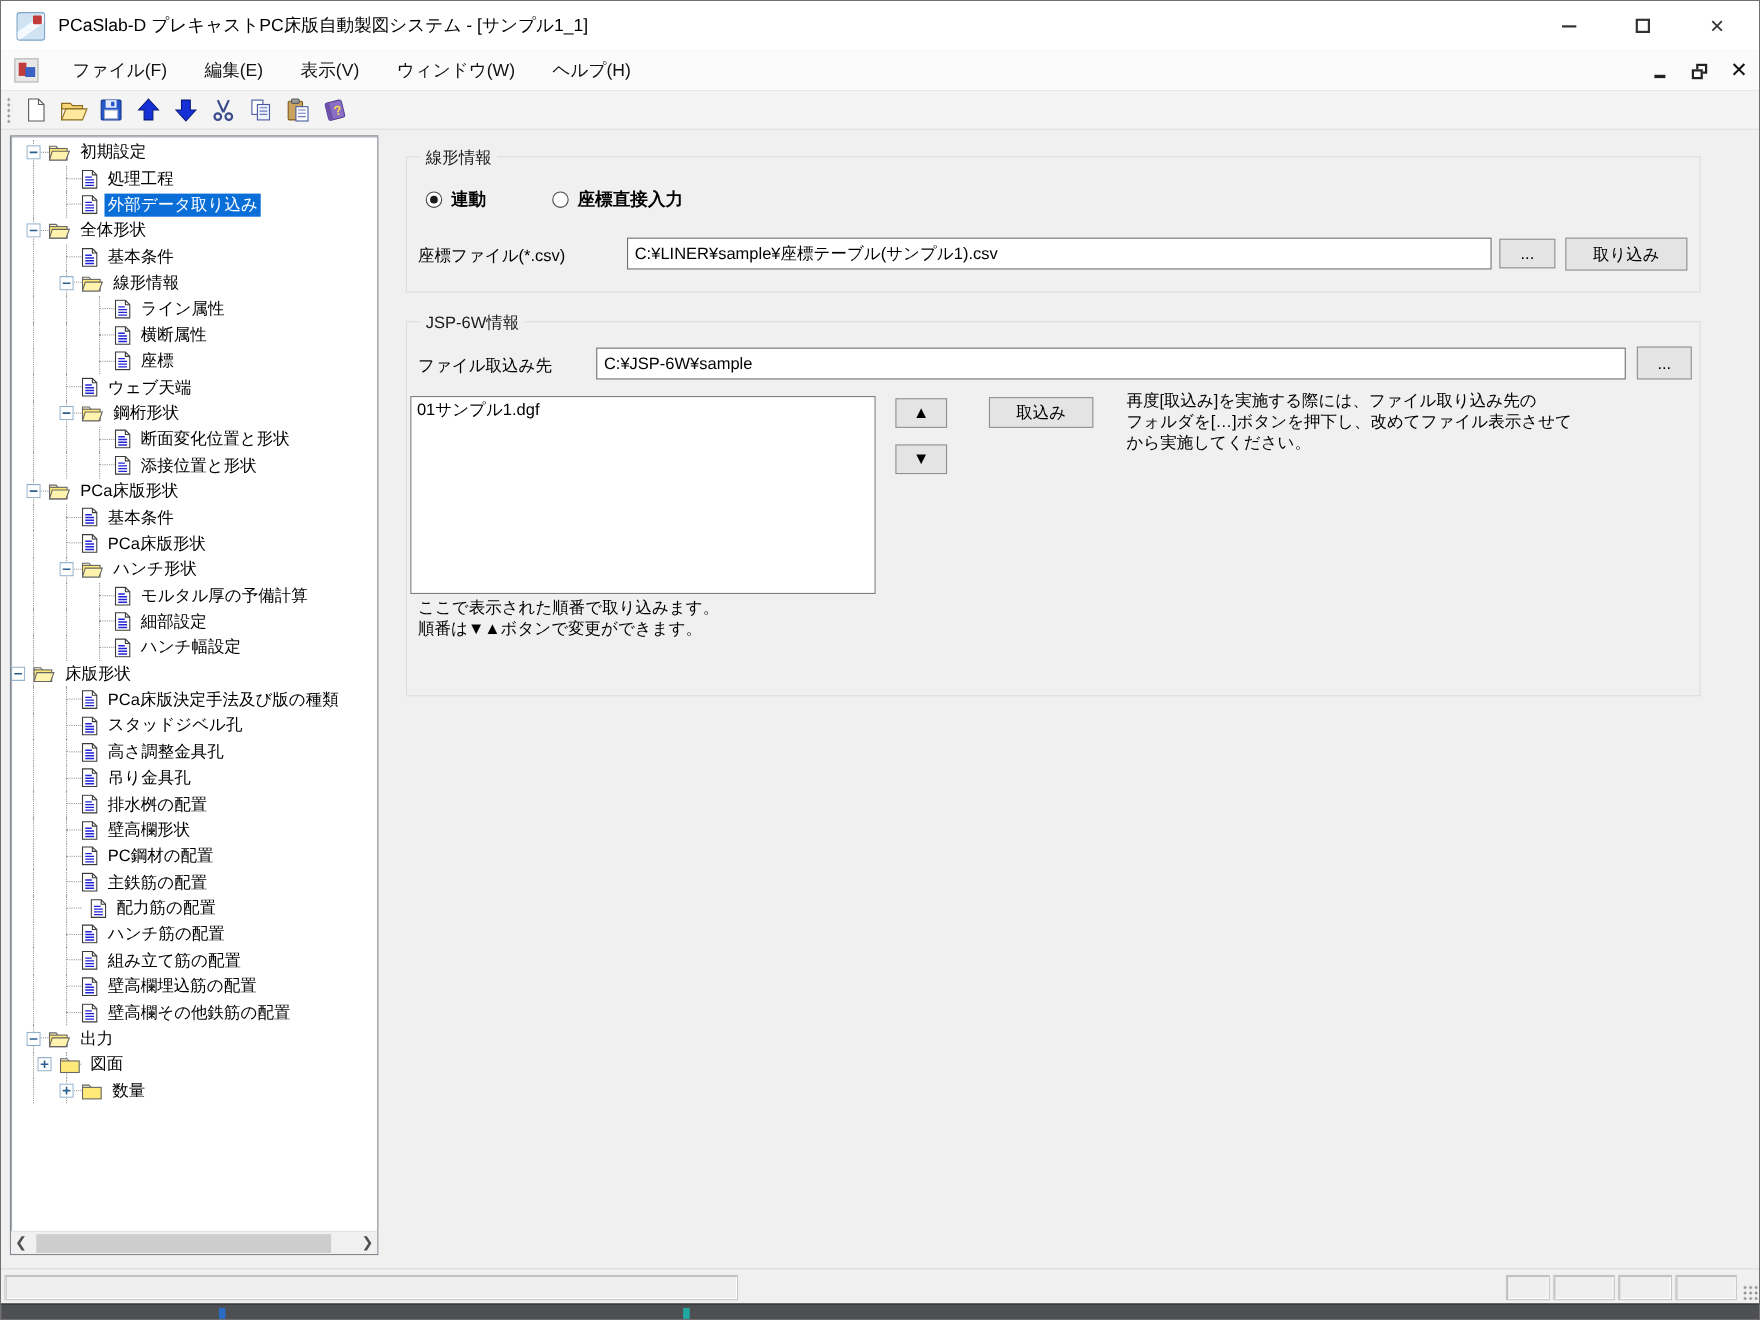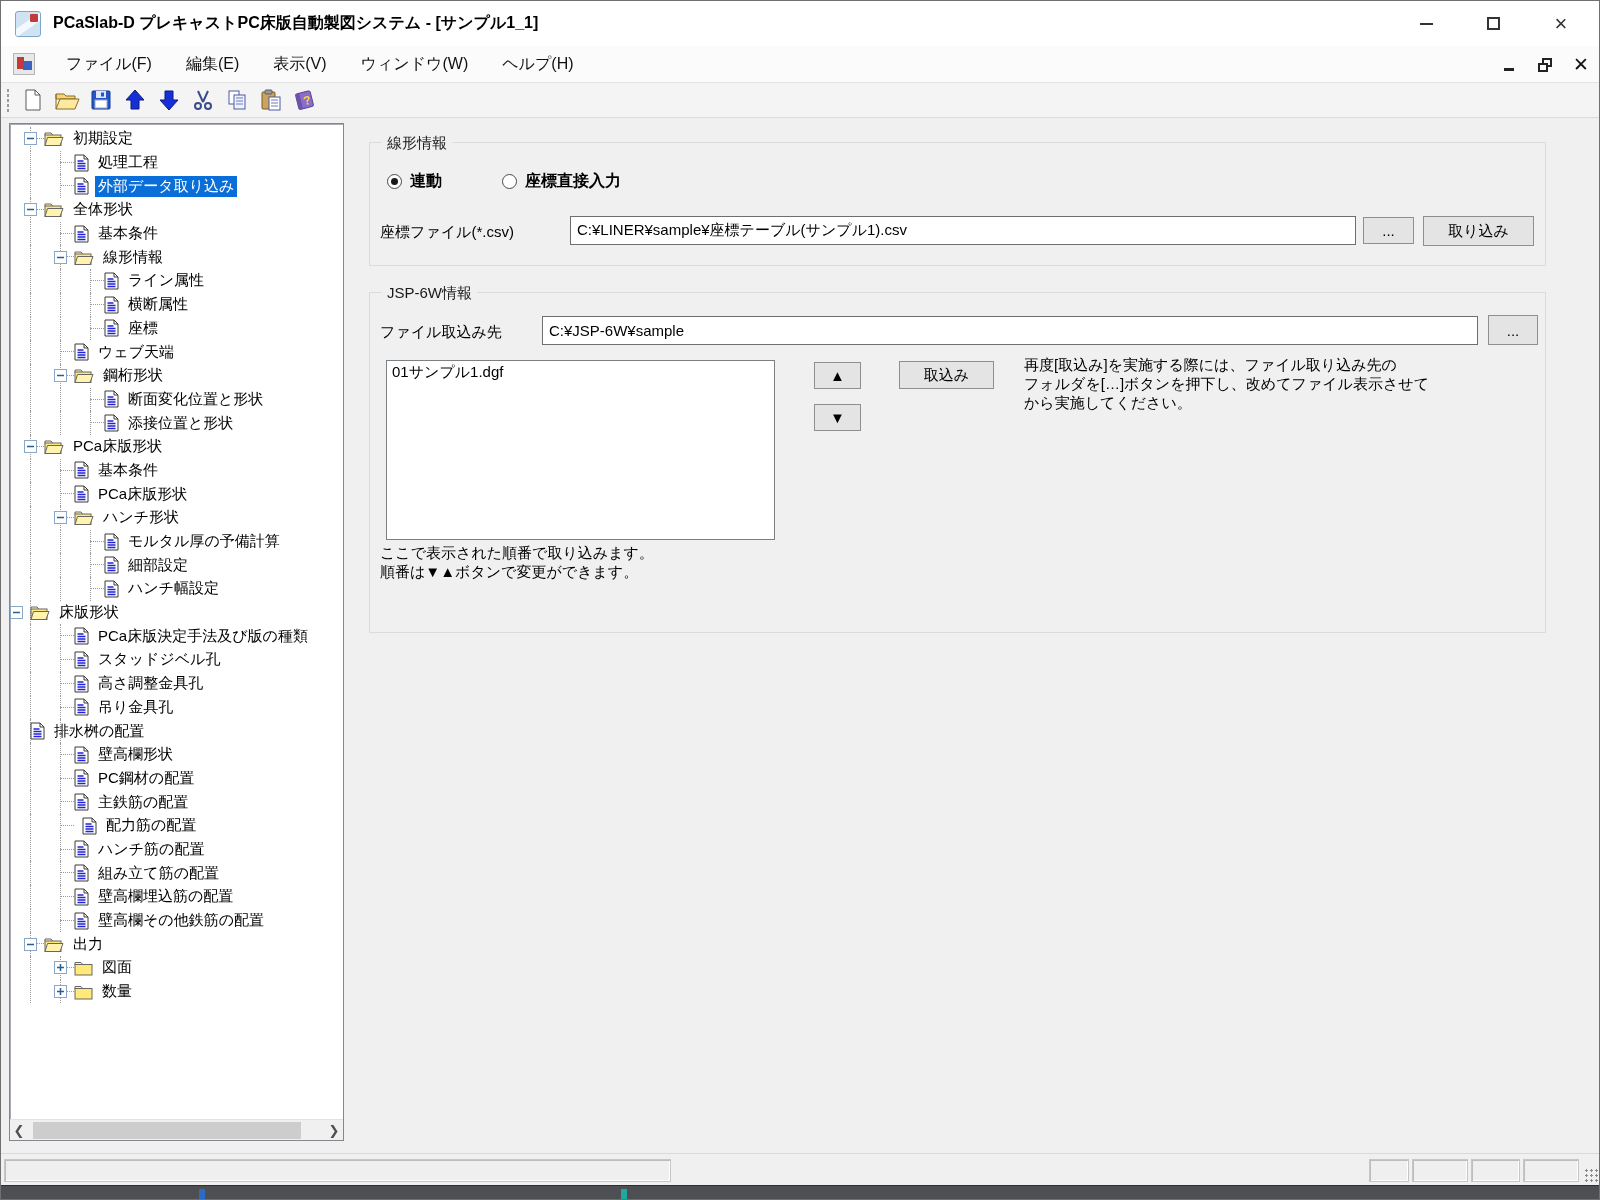--- a/index.html
+++ b/index.html
@@ -4,21 +4,21 @@
 <style>
   html,body{margin:0;padding:0;background:#3a3a3a;}
   *{box-sizing:border-box;font-family:"Liberation Sans","DejaVu Sans",sans-serif;}
   .window{position:relative;width:1600px;height:1200px;background:#f0f0f0;border:1px solid #707070;overflow:hidden;}
 
   
   .titlebar{position:absolute;left:0;top:0;width:1600px;height:45px;background:#ffffff;display:flex;align-items:center;}
   .app-icon{width:26px;height:26px;margin-left:14px;position:relative;background:#cfe3f2;border:1px solid #7fa6c6;border-radius:3px;overflow:hidden;}
   .app-icon::before{content:"";position:absolute;left:-6px;top:8px;width:40px;height:7px;background:#f3f9ff;transform:rotate(-35deg);}
   .app-icon::after{content:"";position:absolute;right:2px;top:2px;width:8px;height:8px;background:#c23b3b;border-radius:1px;}
-  .title-text{margin-left:12px;font-size:16px;color:#000;font-weight:bold;}
+  .title-text{margin-left:12px;font-size:16px;color:#000;}
   .win-btn{position:absolute;top:0;width:46px;height:45px;display:flex;align-items:center;justify-content:center;color:#222;}
   .glyph-min{width:13px;height:0;border-top:2px solid #333;}
   .glyph-max{width:13px;height:13px;border:2px solid #333;}
   .glyph-close{font-size:22px;line-height:22px;color:#333;}
 
   
   .menubar{position:absolute;left:0;top:45px;width:1600px;height:37px;background:#fbfbfb;border-bottom:1px solid #e3e3e3;display:flex;align-items:center;}
   .mdi-icon{width:22px;height:22px;margin-left:12px;position:relative;background:#e8e8e8;border:1px solid #b5b5b5;}
   .mdi-icon::before{content:"";position:absolute;left:3px;top:3px;width:7px;height:12px;background:#c23b3b;}
   .mdi-icon::after{content:"";position:absolute;left:9px;top:7px;width:9px;height:9px;background:#3b62c2;}
@@ -64,21 +64,21 @@
   .gb-label{position:absolute;left:12px;top:-9px;background:#f0f0f0;padding:0 5px;font-size:15px;color:#1a1a1a;}
   .gb1{left:25px;top:24px;width:1177px;height:124px;}
   .gb2{left:25px;top:174px;width:1177px;height:341px;}
   .radio-row{position:absolute;left:17px;top:28px;display:flex;align-items:center;gap:8px;font-weight:bold;}
   .radio{width:15px;height:15px;border:1px solid #4a4a4a;border-radius:50%;background:#fff;position:relative;flex:none;}
   .radio.checked::after{content:"";position:absolute;left:3px;top:3px;width:7px;height:7px;border-radius:50%;background:#1a1a1a;}
   .radio-label{font-size:16px;color:#000;margin-right:52px;}
   .fieldlabel{position:absolute;font-size:15px;color:#000;}
   .textbox{position:absolute;background:#fff;border:1px solid #6e6e6e;font-size:15px;color:#000;padding:0 6px;display:flex;align-items:center;white-space:nowrap;overflow:hidden;}
   .btn{position:absolute;background:#e4e4e4;border:1px solid #8f8f8f;font-size:15px;color:#000;display:flex;align-items:center;justify-content:center;cursor:default;}
-  .listbox{position:absolute;left:16px;top:67px;width:389px;height:180px;background:#fff;border:1px solid #7a8084;overflow:hidden;}
+  .listbox{position:absolute;left:3px;top:67px;width:423px;height:180px;background:#fff;border:1px solid #7a8084;overflow:hidden;}
   .list-item{font-size:15px;color:#000;padding:2px 5px;white-space:nowrap;}
   .note{position:absolute;left:654px;top:62px;width:440px;font-size:15px;line-height:19px;color:#000;}
   .ordertext{position:absolute;left:10px;top:250px;font-size:15px;line-height:19px;color:#000;}
 
   
   .statusbar{position:absolute;left:0;top:1152px;width:1600px;height:32px;background:#f0f0f0;border-top:1px solid #d9d9d9;}
   .sb-panel{position:absolute;top:5px;height:23px;background:#efefef;border:1px solid #c6c6c6;box-shadow:inset 1px 1px 0 #bdbdbd,inset -1px -1px 0 #ffffff;}
   .sb-main{left:3px;width:667px;}
   .sb-c0{left:1368px;width:40px;}
   .sb-c1{left:1411px;width:56px;}
@@ -604,21 +604,21 @@
             <span class="exp-space"></span>
             <span class="tree-icon">
               <svg width="15" height="18" viewBox="0 0 15 18">
                 <path d="M1 1h9l4 4v12H1z" fill="#fff" stroke="#3a3a3a"></path>
                 <path d="M10 1v4h4" fill="none" stroke="#3a3a3a"></path>
                 <path d="M3.5 7h6M3.5 9.5h8M3.5 12h8M3.5 14.5h8" stroke="#2222d8" stroke-width="1.3" fill="none"></path>
               </svg>
             </span>
             <span class="tree-label">吊り金具孔</span>
           </div>
-          <div class="tree-row" style="">
+          <div class="tree-row" style="padding-left: 44px;">
             <span class="guide" style="left: 20px;"></span>
             <span class="guide" style="left: 50px;"></span>
             <span class="stub" style="left: 50px; width: 14px; top: 11px;"></span>
             <span class="exp-space"></span>
             <span class="tree-icon">
               <svg width="15" height="18" viewBox="0 0 15 18">
                 <path d="M1 1h9l4 4v12H1z" fill="#fff" stroke="#3a3a3a"></path>
                 <path d="M10 1v4h4" fill="none" stroke="#3a3a3a"></path>
                 <path d="M3.5 7h6M3.5 9.5h8M3.5 12h8M3.5 14.5h8" stroke="#2222d8" stroke-width="1.3" fill="none"></path>
               </svg>
@@ -748,21 +748,21 @@
             </span>
             <span class="tree-icon">
               <svg width="20" height="17" viewBox="0 0 20 17">
                 <path d="M1 3h6l2 2.5H1z" fill="#fff6cf" stroke="#666"></path>
                 <rect x="1" y="5" width="16" height="10.5" fill="#ffe978" stroke="#666"></rect>
                 <path d="M3.5 7.5h15.5l-3 8H1z" fill="#fff3ae" stroke="#666"></path>
               </svg>
             </span>
             <span class="tree-label">出力</span>
           </div>
-          <div class="tree-row" style="padding-left: 44px;">
+          <div class="tree-row" style="padding-left: 24px;">
             <span class="guide" style="left: 20px;"></span>
             <span class="guide" style="left: 50px;"></span>
             <span class="stub" style="left: 50px; width: 14px; top: 11px;"></span>
             <span class="expander">
               <svg width="13" height="13" viewBox="0 0 13 13">
                 <rect x="0.5" y="0.5" width="12" height="12" fill="#fff" stroke="#89a8c6"></rect>
                 <path d="M3 6.5h7M6.5 3v7" stroke="#2b5f8f" stroke-width="1.5" fill="none"></path>
               </svg>
             </span>
             <span class="tree-icon">

